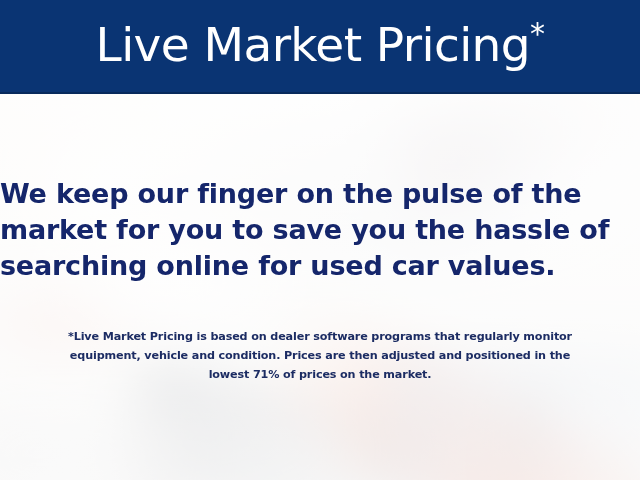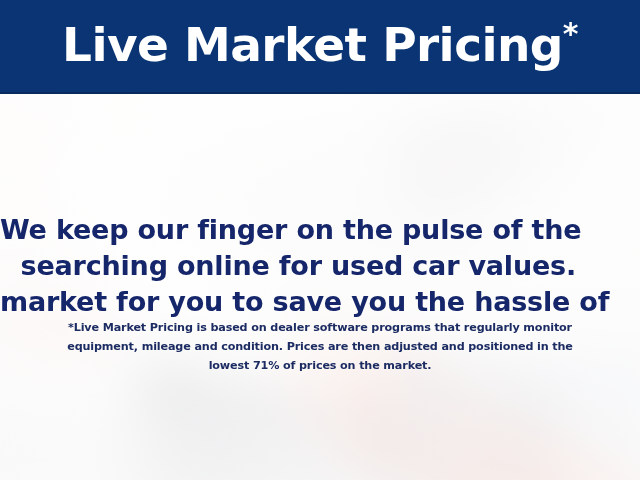--- a/index.html
+++ b/index.html
@@ -119,55 +119,54 @@
     background: #0a3473;
     box-sizing: border-box;
     display: flex;
     align-items: center;
     justify-content: center;
     border-bottom: 2px solid #082a5c;
   }
   .header-title {
     color: #ffffff;
     font-family: "DejaVu Sans", sans-serif;
-    font-weight: bold;
+    font-weight: normal;
     font-size: 47px;
     letter-spacing: -0.6px;
     line-height: 1;
     white-space: nowrap;
     padding-bottom: 4px;
   }
   .header-title .star {
     font-size: 30px;
     vertical-align: super;
     line-height: 0;
   }
 
   
   .headline {
     position: absolute;
     left: 0;
     top: 176px;
     width: 576px;
-    text-align: right;
+    text-align: left;
     color: #15266b;
     font-family: "DejaVu Sans", sans-serif;
     font-weight: bold;
     font-size: 27px;
     line-height: 36px;
     letter-spacing: -0.2px;
-    margin-top: 36px;
   }
   .headline .hl-line { display: block; white-space: nowrap; }
 
   
   .disclaimer {
     position: absolute;
     left: 0;
-    top: 318px;
+    top: 327px;
     width: 640px;
     text-align: center;
     color: #1c2c63;
     font-family: "DejaVu Sans", sans-serif;
     font-weight: bold;
     font-size: 11.2px;
     line-height: 19px;
     letter-spacing: -0.15px;
   }
   .disclaimer .dl-line { display: block; white-space: nowrap; }
@@ -192,23 +191,23 @@
     <div class="blob b12"></div>
     <div class="bg-wash"></div>
   </div>
 
   <div class="header-band">
     <div class="header-title"><span>Live Market Pricing</span><span class="star">*</span></div>
   </div>
 
   <div class="headline">
     <span class="hl-line">We keep our finger on the pulse of the</span>
+    <span class="hl-line">market for you to save you the hassle of</span>
     <span class="hl-line">searching online for used car values.</span>
-    <span class="hl-line">market for you to save you the hassle of</span>
   </div>
 
   <div class="disclaimer">
     <span class="dl-line">*Live Market Pricing is based on dealer software programs that regularly monitor</span>
-    <span class="dl-line">equipment, mileage and condition. Prices are then adjusted and positioned in the</span>
+    <span class="dl-line">equipment, vehicle and condition. Prices are then adjusted and positioned in the</span>
     <span class="dl-line">lowest 71% of prices on the market.</span>
   </div>
 
 </div>
 
 </body></html>

